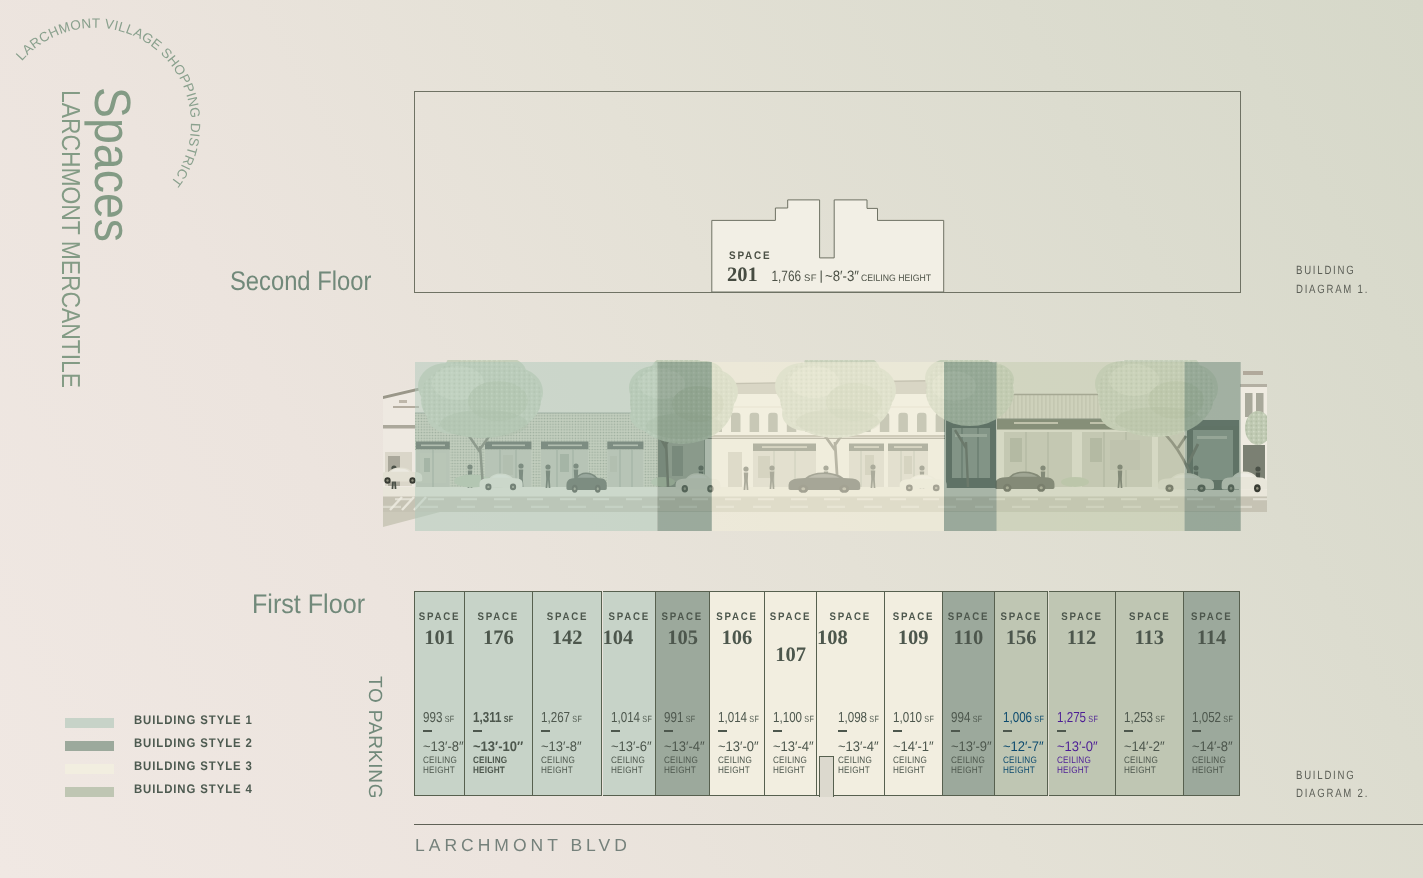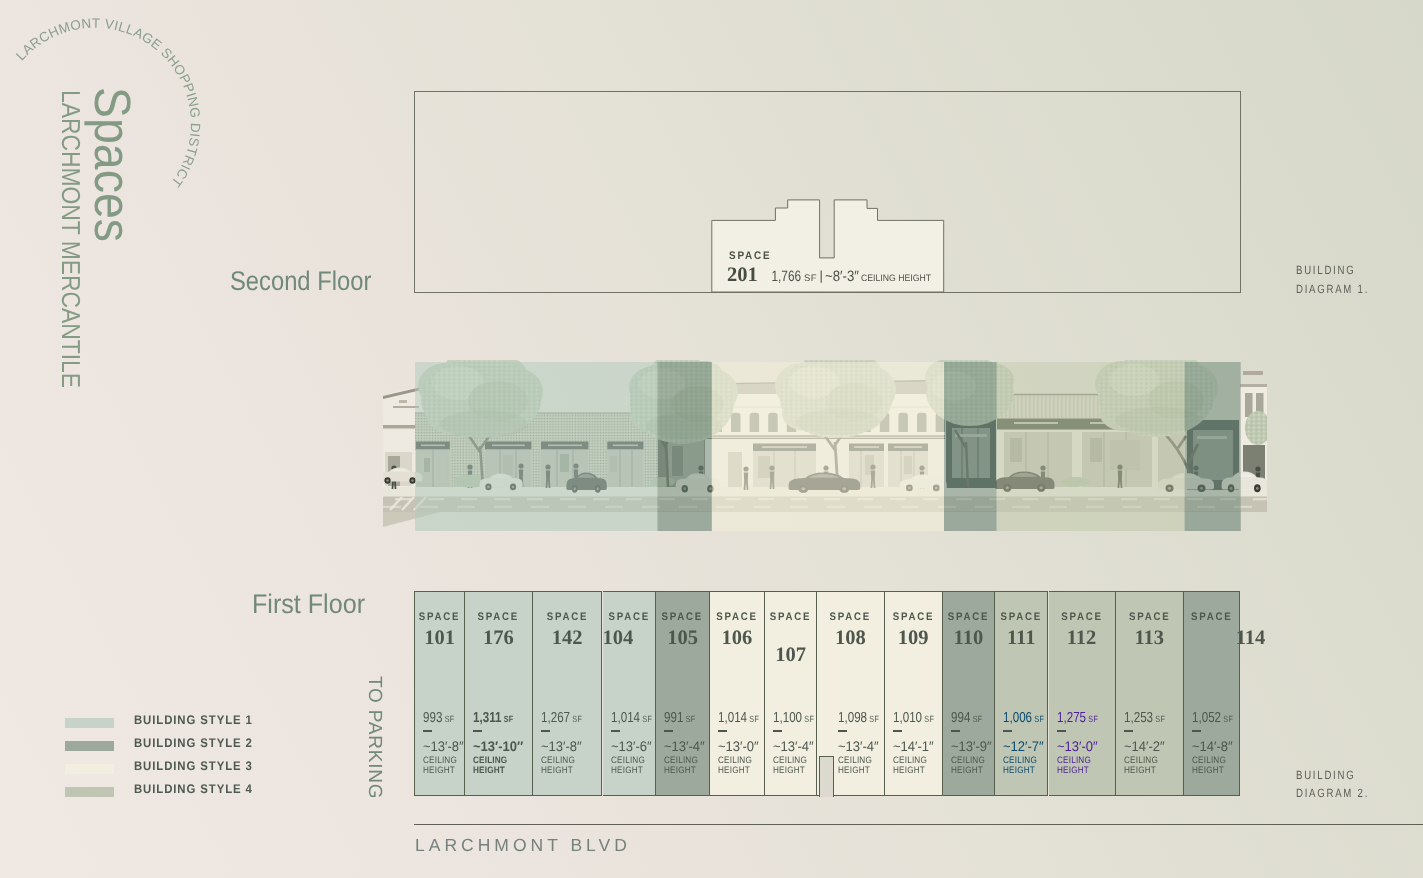--- a/index.html
+++ b/index.html
@@ -510,21 +510,21 @@
     <div style="transform:scaleX(0.8);transform-origin:0 0;"><span style="font-size:14.5px;">1,100</span><span style="font-size:9px;letter-spacing:0.4px;"> SF</span></div>
     <div style="width:9px;height:1.5px;background:#4d574d;position:absolute;top:21px;"></div>
     <div style="font-size:14px;position:absolute;top:29px;transform:scaleX(0.93);transform-origin:0 0;">~13′-4″</div>
     <div style="font-size:9.3px;letter-spacing:0.2px;line-height:10.4px;position:absolute;top:45.5px;transform:scaleX(0.88);transform-origin:0 0;">CEILING<br>HEIGHT</div>
   </div>
 </div>
 
 <div style="position:absolute;left:403.0px;top:0;width:67.6px;height:205px;background:#f2eee0;border:1px solid #57604f;border-left:none;box-sizing:border-box;">
 
   <div style="position:absolute;top:18.5px;left:0;width:100%;text-align:center;font-size:11px;font-weight:bold;letter-spacing:2px;color:#4d574d;transform:scaleX(0.88);">SPACE</div>
-  <div style="position:absolute;top:35px;left:0;width:100%;text-align:center;font-size:20.5px;font-weight:bold;font-family:'Liberation Serif',serif;color:#4d574d;">108</div>
+  <div style="position:absolute;top:35px;left:0;width:100%;text-align:left;font-size:20.5px;font-weight:bold;font-family:'Liberation Serif',serif;color:#4d574d;">108</div>
 
   <div style="position:absolute;left:20.5px;top:117px;color:#4d574d;white-space:nowrap;">
     <div style="transform:scaleX(0.8);transform-origin:0 0;"><span style="font-size:14.5px;">1,098</span><span style="font-size:9px;letter-spacing:0.4px;"> SF</span></div>
     <div style="width:9px;height:1.5px;background:#4d574d;position:absolute;top:21px;"></div>
     <div style="font-size:14px;position:absolute;top:29px;transform:scaleX(0.93);transform-origin:0 0;">~13′-4″</div>
     <div style="font-size:9.3px;letter-spacing:0.2px;line-height:10.4px;position:absolute;top:45.5px;transform:scaleX(0.88);transform-origin:0 0;">CEILING<br>HEIGHT</div>
   </div>
 </div>
 
 <div style="position:absolute;left:470.6px;top:0;width:58.2px;height:205px;background:#f2eee0;border:1px solid #57604f;border-left:none;box-sizing:border-box;">
@@ -549,21 +549,21 @@
     <div style="transform:scaleX(0.8);transform-origin:0 0;"><span style="font-size:14.5px;">994</span><span style="font-size:9px;letter-spacing:0.4px;"> SF</span></div>
     <div style="width:9px;height:1.5px;background:#4d574d;position:absolute;top:21px;"></div>
     <div style="font-size:14px;position:absolute;top:29px;transform:scaleX(0.93);transform-origin:0 0;">~13′-9″</div>
     <div style="font-size:9.3px;letter-spacing:0.2px;line-height:10.4px;position:absolute;top:45.5px;transform:scaleX(0.88);transform-origin:0 0;">CEILING<br>HEIGHT</div>
   </div>
 </div>
 
 <div style="position:absolute;left:580.9px;top:0;width:53.6px;height:205px;background:#bfc6b3;border:1px solid #57604f;border-left:none;box-sizing:border-box;">
 
   <div style="position:absolute;top:18.5px;left:0;width:100%;text-align:center;font-size:11px;font-weight:bold;letter-spacing:2px;color:#4d574d;transform:scaleX(0.88);">SPACE</div>
-  <div style="position:absolute;top:35px;left:0;width:100%;text-align:center;font-size:20.5px;font-weight:bold;font-family:'Liberation Serif',serif;color:#4d574d;">111</div>
+  <div style="position:absolute;top:35px;left:0;width:100%;text-align:center;font-size:20.5px;font-weight:bold;font-family:'Liberation Serif',serif;color:#4d574d;">156</div>
 
   <div style="position:absolute;left:8px;top:117px;color:#0c4a6e;white-space:nowrap;">
     <div style="transform:scaleX(0.8);transform-origin:0 0;"><span style="font-size:14.5px;">1,006</span><span style="font-size:9px;letter-spacing:0.4px;"> SF</span></div>
     <div style="width:9px;height:1.5px;background:#4d574d;position:absolute;top:21px;"></div>
     <div style="font-size:14px;position:absolute;top:29px;transform:scaleX(0.93);transform-origin:0 0;">~12′-7″</div>
     <div style="font-size:9.3px;letter-spacing:0.2px;line-height:10.4px;position:absolute;top:45.5px;transform:scaleX(0.88);transform-origin:0 0;">CEILING<br>HEIGHT</div>
   </div>
 </div>
 
 <div style="position:absolute;left:634.5px;top:0;width:67.1px;height:205px;background:#bfc6b3;border:1px solid #57604f;border-left:none;box-sizing:border-box;">
@@ -588,21 +588,21 @@
     <div style="transform:scaleX(0.8);transform-origin:0 0;"><span style="font-size:14.5px;">1,253</span><span style="font-size:9px;letter-spacing:0.4px;"> SF</span></div>
     <div style="width:9px;height:1.5px;background:#4d574d;position:absolute;top:21px;"></div>
     <div style="font-size:14px;position:absolute;top:29px;transform:scaleX(0.93);transform-origin:0 0;">~14′-2″</div>
     <div style="font-size:9.3px;letter-spacing:0.2px;line-height:10.4px;position:absolute;top:45.5px;transform:scaleX(0.88);transform-origin:0 0;">CEILING<br>HEIGHT</div>
   </div>
 </div>
 
 <div style="position:absolute;left:769.9px;top:0;width:56.3px;height:205px;background:#9ca99c;border:1px solid #57604f;border-left:none;box-sizing:border-box;">
 
   <div style="position:absolute;top:18.5px;left:0;width:100%;text-align:center;font-size:11px;font-weight:bold;letter-spacing:2px;color:#4d574d;transform:scaleX(0.88);">SPACE</div>
-  <div style="position:absolute;top:35px;left:0;width:100%;text-align:center;font-size:20.5px;font-weight:bold;font-family:'Liberation Serif',serif;color:#4d574d;margin-left:39px;">114</div>
+  <div style="position:absolute;top:35px;left:0;width:100%;text-align:center;font-size:20.5px;font-weight:bold;font-family:'Liberation Serif',serif;color:#4d574d;">114</div>
 
   <div style="position:absolute;left:8px;top:117px;color:#4d574d;white-space:nowrap;">
     <div style="transform:scaleX(0.8);transform-origin:0 0;"><span style="font-size:14.5px;">1,052</span><span style="font-size:9px;letter-spacing:0.4px;"> SF</span></div>
     <div style="width:9px;height:1.5px;background:#4d574d;position:absolute;top:21px;"></div>
     <div style="font-size:14px;position:absolute;top:29px;transform:scaleX(0.93);transform-origin:0 0;">~14′-8″</div>
     <div style="font-size:9.3px;letter-spacing:0.2px;line-height:10.4px;position:absolute;top:45.5px;transform:scaleX(0.88);transform-origin:0 0;">CEILING<br>HEIGHT</div>
   </div>
 </div>
 </div>
 

